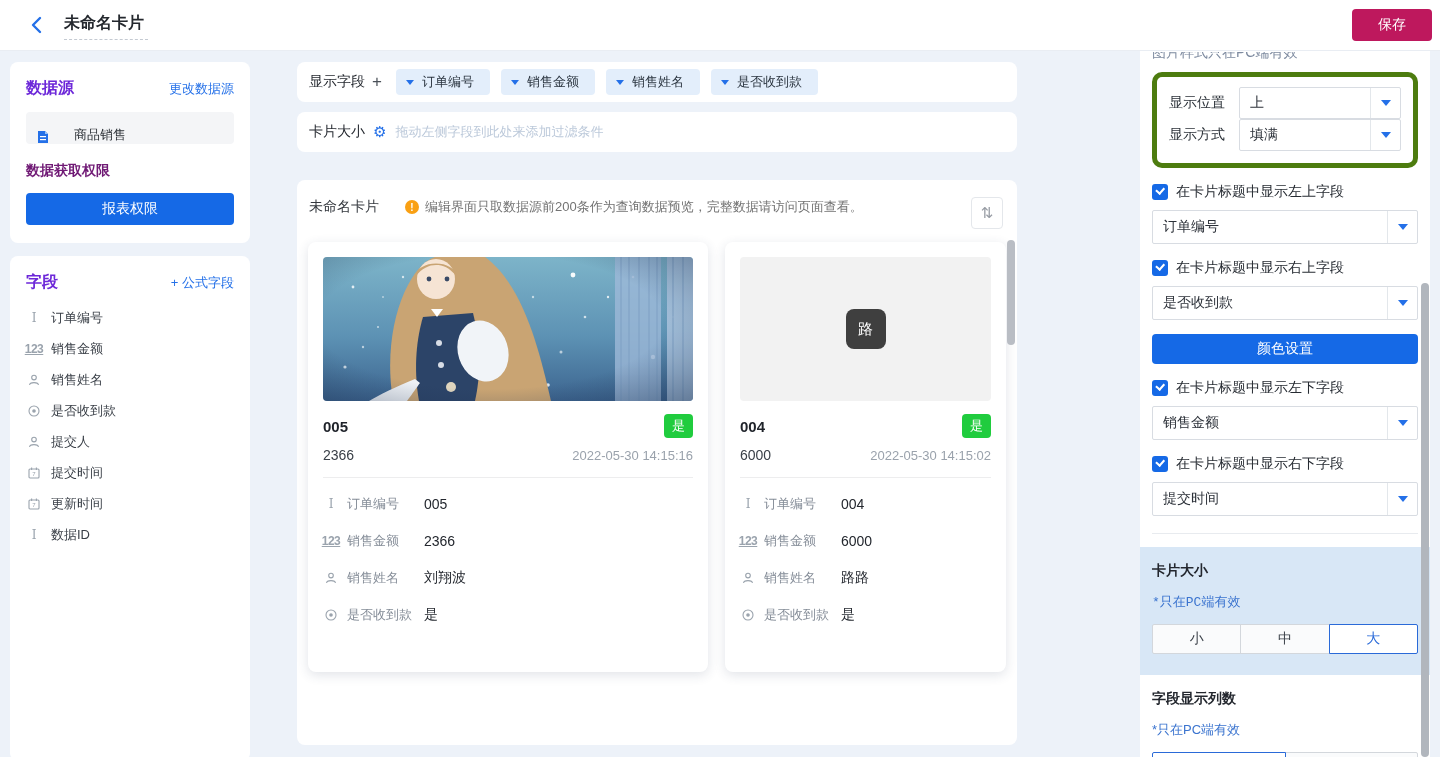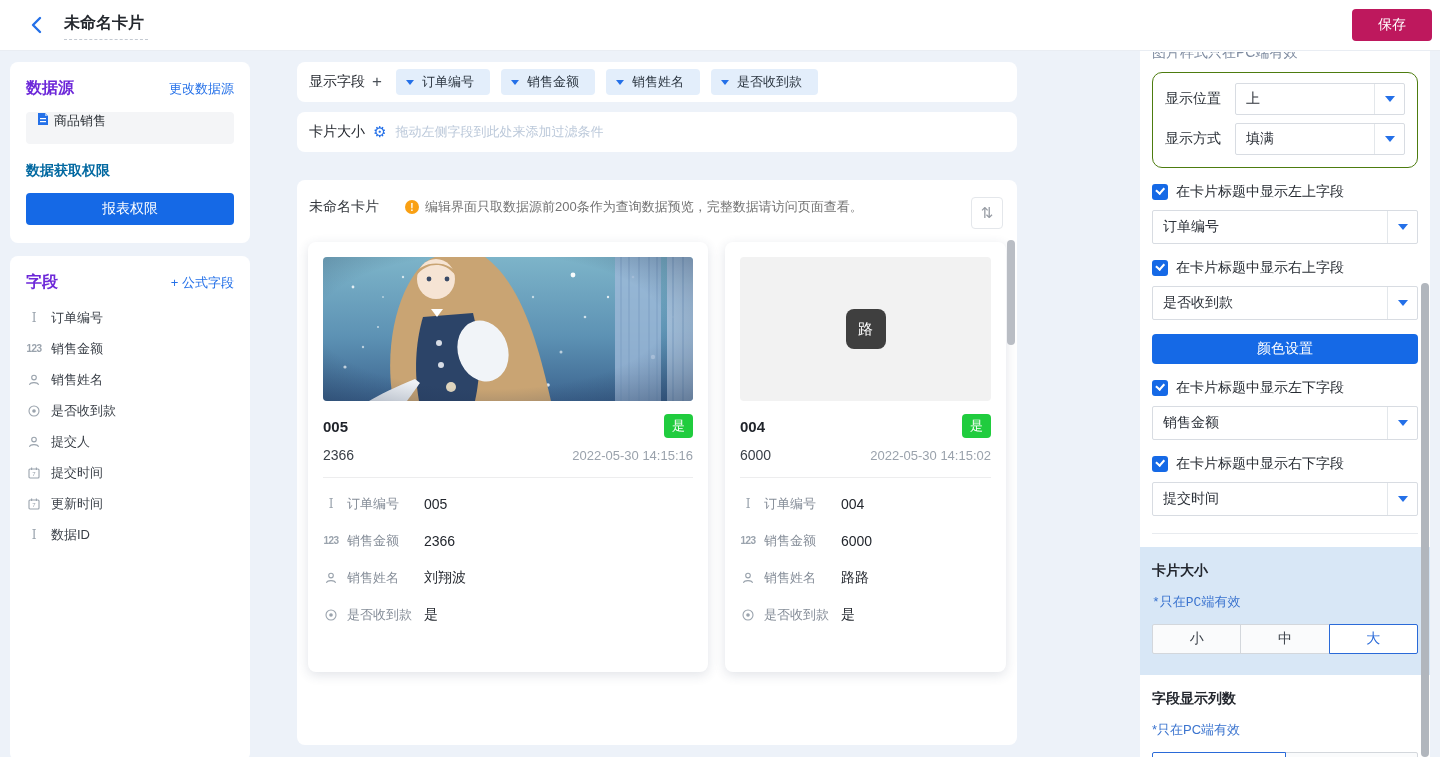--- a/index.html
+++ b/index.html
@@ -18,30 +18,30 @@
     border:none; border-radius:4px; display:flex; align-items:center; justify-content:center; cursor:pointer; }
   
   .panel { background:#fff; border-radius:8px; }
   
   .left-col { position:absolute; left:10px; top:62px; width:240px; }
   .p1 { padding:16px 16px 18px; }
   .p-head { display:flex; justify-content:space-between; align-items:center; }
   .h-bold { font-size:16px; font-weight:bold; color:#6d28d9; }
   .blue-link { font-size:13px; color:#2470e8; cursor:pointer; }
   .source-row { margin-top:13px; background:#f4f5f7; border-radius:4px; height:32px;
-    display:flex; align-items:flex-start; gap:4px; padding:0 10px; font-size:13px; color:#2b3036; cursor:pointer; }
-  .perm-title { margin-top:18px; font-size:14px; font-weight:bold; color:#0369a1; }
+    display:flex; align-items:flex-end; gap:24px; padding:0 10px; font-size:13px; color:#2b3036; cursor:pointer; }
+  .perm-title { margin-top:18px; font-size:14px; font-weight:bold; color:#701a75; }
   .perm-btn { margin-top:13px; width:100%; height:32px; background:#1569e6; color:#fff; border:none;
     border-radius:4px; font-size:14px; cursor:pointer; }
   .p2 { margin-top:13px; padding:16px; height:505px; }
   .field-list { margin-top:9px; }
   .field-item { display:flex; align-items:center; gap:9px; height:31px; font-size:13px; color:#383e46; cursor:grab; }
   .ficon { width:16px; display:flex; align-items:center; justify-content:center; color:#9aa3ad; flex:none; }
   .ficon-text { font-family:"DejaVu Serif", serif; font-size:12px; }
-  .ficon-123 { font-size:10px; letter-spacing:-0.5px; font-weight:bold; }
+  .ficon-123 { font-size:12px; letter-spacing:-0.5px; font-weight:bold;text-decoration:underline; }
   
   .mid-col { position:absolute; left:258px; top:62px; width:720px;margin-left:39px; }
   .bar { height:40px; display:flex; align-items:center; padding:0 12px; }
   .bar-label { font-size:14px; color:#23272e; }
   .plus { font-size:17px; color:#4a5058; margin-left:7px; cursor:pointer; }
   .chips { display:flex; gap:11px; margin-left:14px; }
   .chip { background:#e3eefb; border-radius:4px; height:26px; display:flex; align-items:center; gap:8px;
     padding:0 16px 0 10px; font-size:13px; color:#2b3540; cursor:pointer; }
   .tri { width:0; height:0; border-left:4px solid transparent; border-right:4px solid transparent; border-top:5px solid #2470e8; }
   .bar2 { margin-top:10px; }
@@ -74,22 +74,22 @@
   .cf-list { margin-top:7px; }
   .cf-row { display:flex; align-items:center; height:37px; }
   .cf-lwrap { width:101px; display:flex; align-items:center; gap:8px; flex:none; }
   .cf-label { font-size:13px; color:#858d98; }
   .cf-value { font-size:14px; color:#23272e; }
   
   .right-col { position:absolute; left:1140px; top:50px; width:290px; height:707px; background:#fff; overflow:hidden; }
   .r-pad { padding:0 12px; }
   .clip-wrap { height:12px; overflow:hidden; position:relative; margin-top:2px; }
   .clip-text { position:absolute; top:-8px; left:0; font-size:14px; color:#7e8ba0; white-space:nowrap; }
-  .group-box { margin-top:8px; border:1px solid #4d7c0f; border-radius:10px; padding:10px 12px 12px; }
-  .g-row { display:flex; align-items:center; margin-top:8px; }
+  .group-box { margin-top:8px; border:5px solid #4d7c0f; border-radius:10px; padding:10px 12px 12px; }
+  .g-row { display:flex; align-items:center; }
   .g-row:first-child { margin-top:0; }
   .g-label { width:70px; font-size:14px; color:#2b3138; flex:none; }
   .select { flex:1; height:32px; border:1px solid #d8dce2; border-radius:2px; background:#fff;
     display:flex; align-items:center; padding-left:10px; font-size:14px; color:#2c3139; cursor:pointer; }
   .sel-arrow { margin-left:auto; width:30px; align-self:stretch; border-left:1px solid #e3e7eb;
     display:flex; align-items:center; justify-content:center; }
   .sel-arrow .tri { border-left-width:5px; border-right-width:5px; border-top-width:6px; }
   .cb-row { display:flex; align-items:center; gap:8px; margin:15px 0 9px; cursor:pointer; }
   .cb { width:16px; height:16px; background:#1569e6; border-radius:3px; position:relative; flex:none; }
   .cb::after { content:""; position:absolute; left:4px; top:3px; width:6px; height:3.5px;

